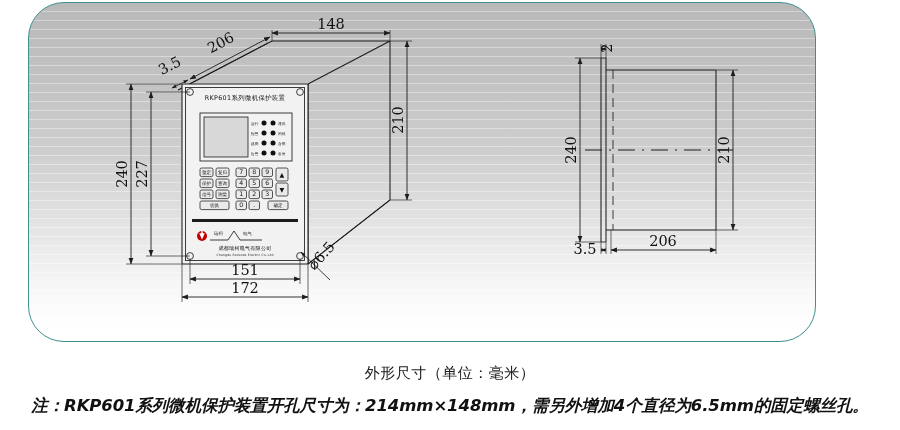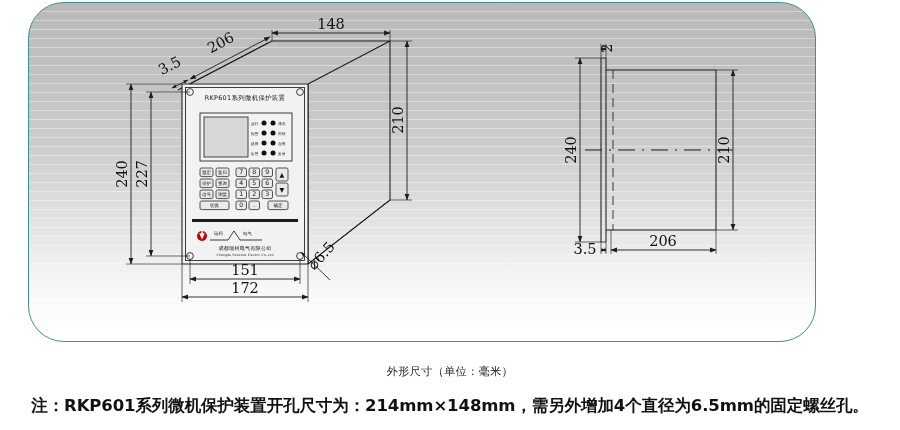--- a/index.html
+++ b/index.html
@@ -17,24 +17,24 @@
         rgba(255,255,255,0) 0px, rgba(255,255,255,0) 8px,
         rgba(255,255,255,.38) 8px, rgba(255,255,255,.38) 9px),
       linear-gradient(to bottom,#b9b9b9 0%,#c2c2c2 22%,#cfcfcf 45%,#e6e6e6 68%,#f8f8f8 85%,#ffffff 97%);
     overflow:hidden;
   }
   #drawing{position:absolute;left:0;top:0;width:900px;height:430px;}
   .cap{
     position:absolute;width:100%;text-align:center;
     font-family:"DejaVu Sans","Liberation Sans",sans-serif;
   }
-  #cap-title{top:364px;font-size:11px;color:#1a1a1a;letter-spacing:.5px;}
+  #cap-title{top:364px;font-size:15px;color:#1a1a1a;letter-spacing:.5px;}
   #cap-note{
     top:395px;font-size:16.5px;font-weight:bold;color:#111;
-    letter-spacing:-.1px;padding:0 4px;box-sizing:border-box;
+    letter-spacing:-.1px;padding:0 4px;box-sizing:border-box;font-style:italic;
   }
 </style>
 </head>
 <body>
 
 <div id="panel"></div>
 
 <svg id="drawing" viewBox="0 0 900 430">
   <defs>
     <marker id="ah" viewBox="0 0 10 10" refX="9.4" refY="5" markerWidth="7" markerHeight="7" orient="auto-start-reverse">

